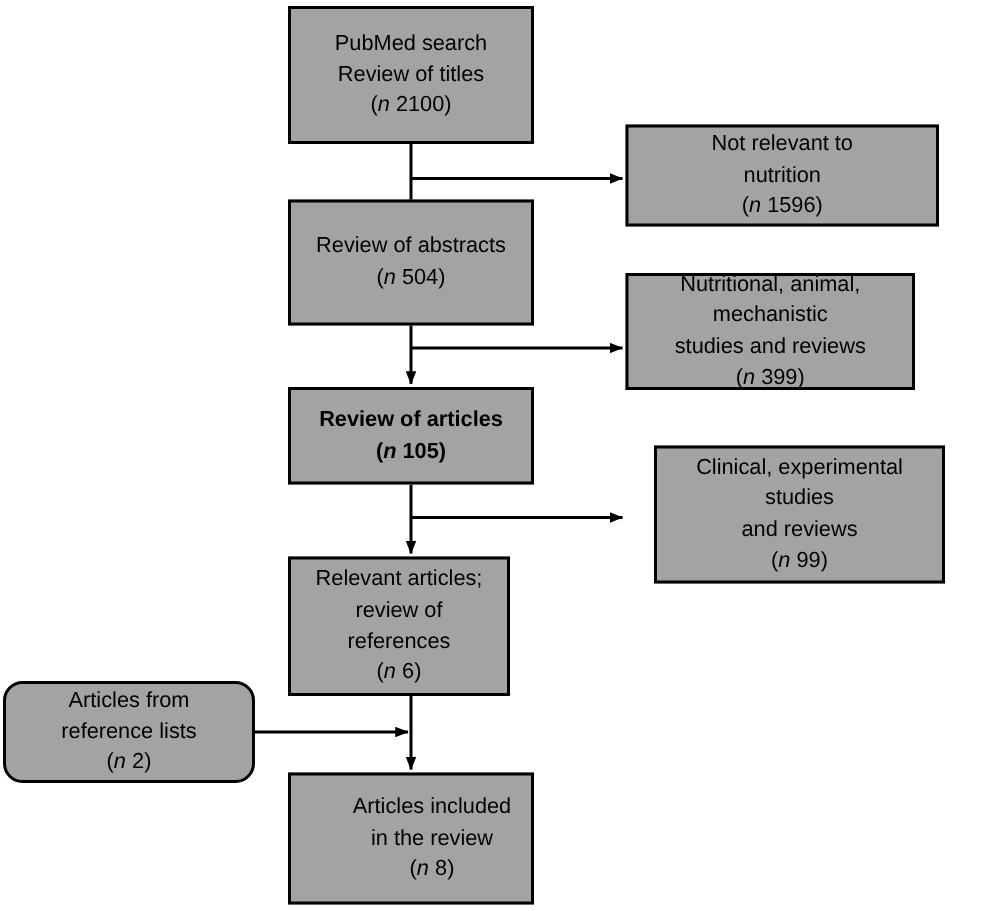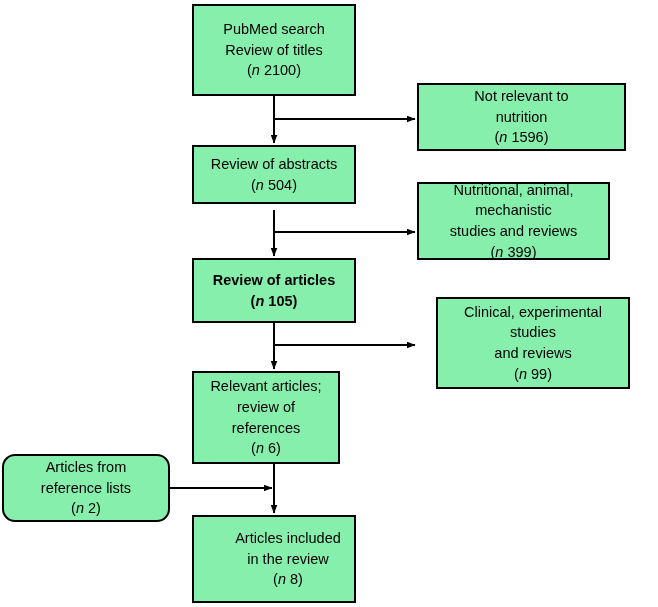--- a/index.html
+++ b/index.html
@@ -13,21 +13,21 @@
   #canvas {
     position: relative;
     width: 658px;
     height: 607px;
     background: #ffffff;
     overflow: hidden;
   }
   .node {
     position: absolute;
     border: 2px solid #000000;
-    background: #86efac;
+    background: #a3a3a3;
     box-sizing: border-box;
     display: flex;
     flex-direction: column;
     align-items: center;
     justify-content: center;
     text-align: center;
     font-size: 14.5px;
     line-height: 1.42;
     color: #000000;
     padding: 2px 4px;
@@ -79,21 +79,21 @@
     <span class="line">Review of titles</span>
     <span class="line">(<span class="ital">n</span>&nbsp;<span>2100</span>)</span>
   </div>
 
   <div class="node" style="left:417px;top:83px;width:209px;height:68px;">
     <span class="line">Not relevant to</span>
     <span class="line">nutrition</span>
     <span class="line">(<span class="ital">n</span>&nbsp;<span>1596</span>)</span>
   </div>
 
-  <div class="node" style="left:192px;top:145px;width:164px;height:59px;">
+  <div class="node" style="left:192px;top:133px;width:164px;height:84px;">
     <span class="line">Review of abstracts</span>
     <span class="line">(<span class="ital">n</span>&nbsp;<span>504</span>)</span>
   </div>
 
   <div class="node" style="left:417px;top:182px;width:193px;height:78px;">
     <span class="line">Nutritional, animal,</span>
     <span class="line">mechanistic</span>
     <span class="line">studies and reviews</span>
     <span class="line">(<span class="ital">n</span>&nbsp;<span>399</span>)</span>
   </div>

